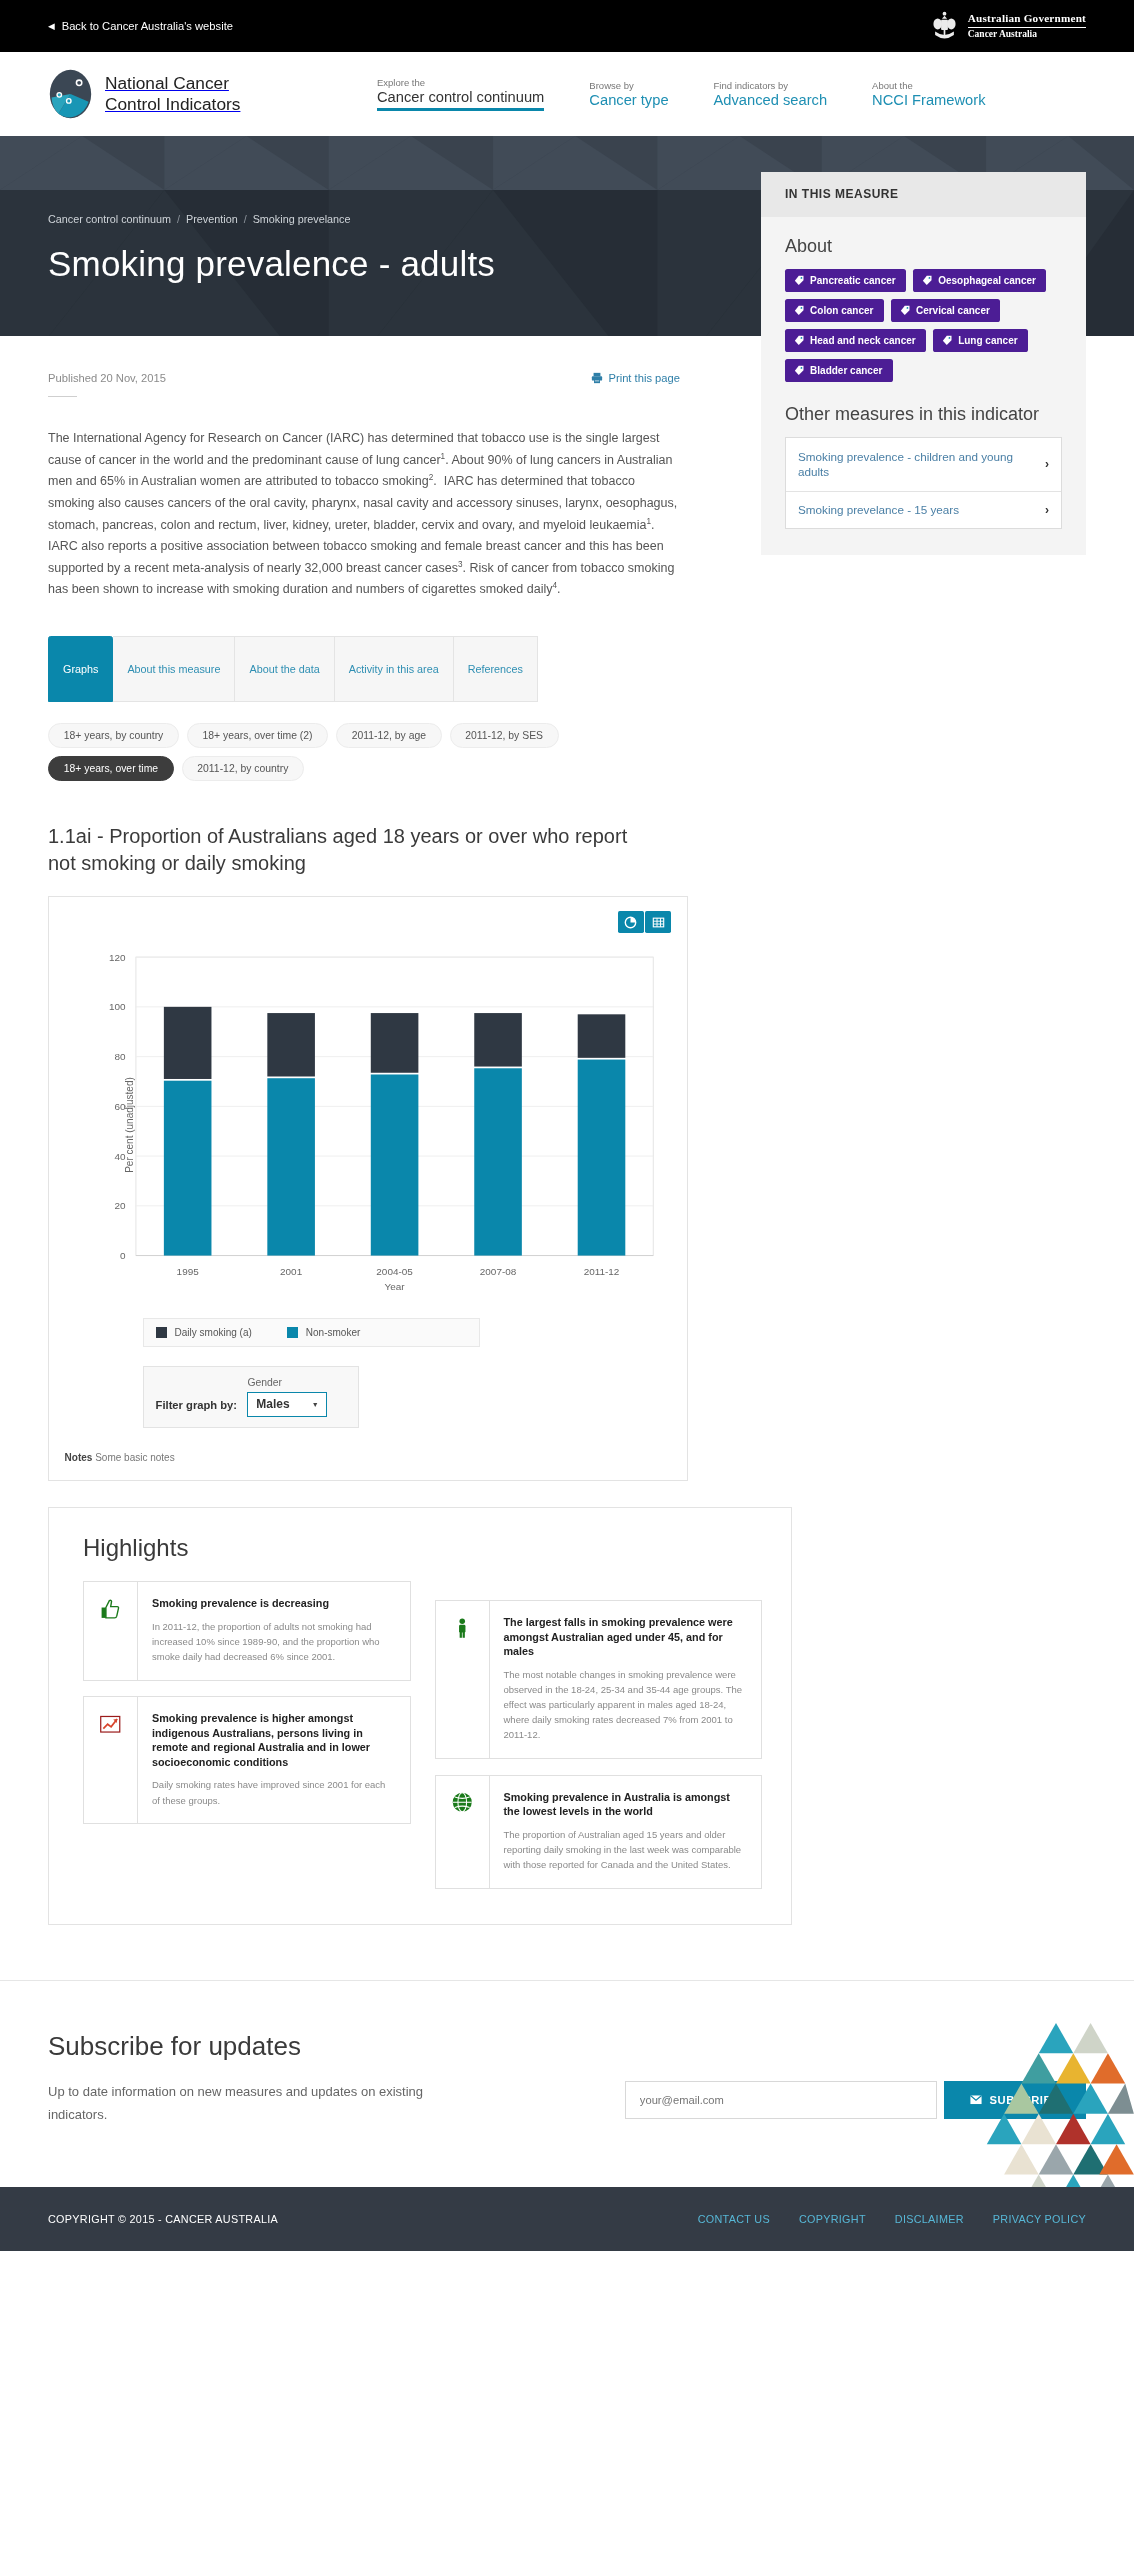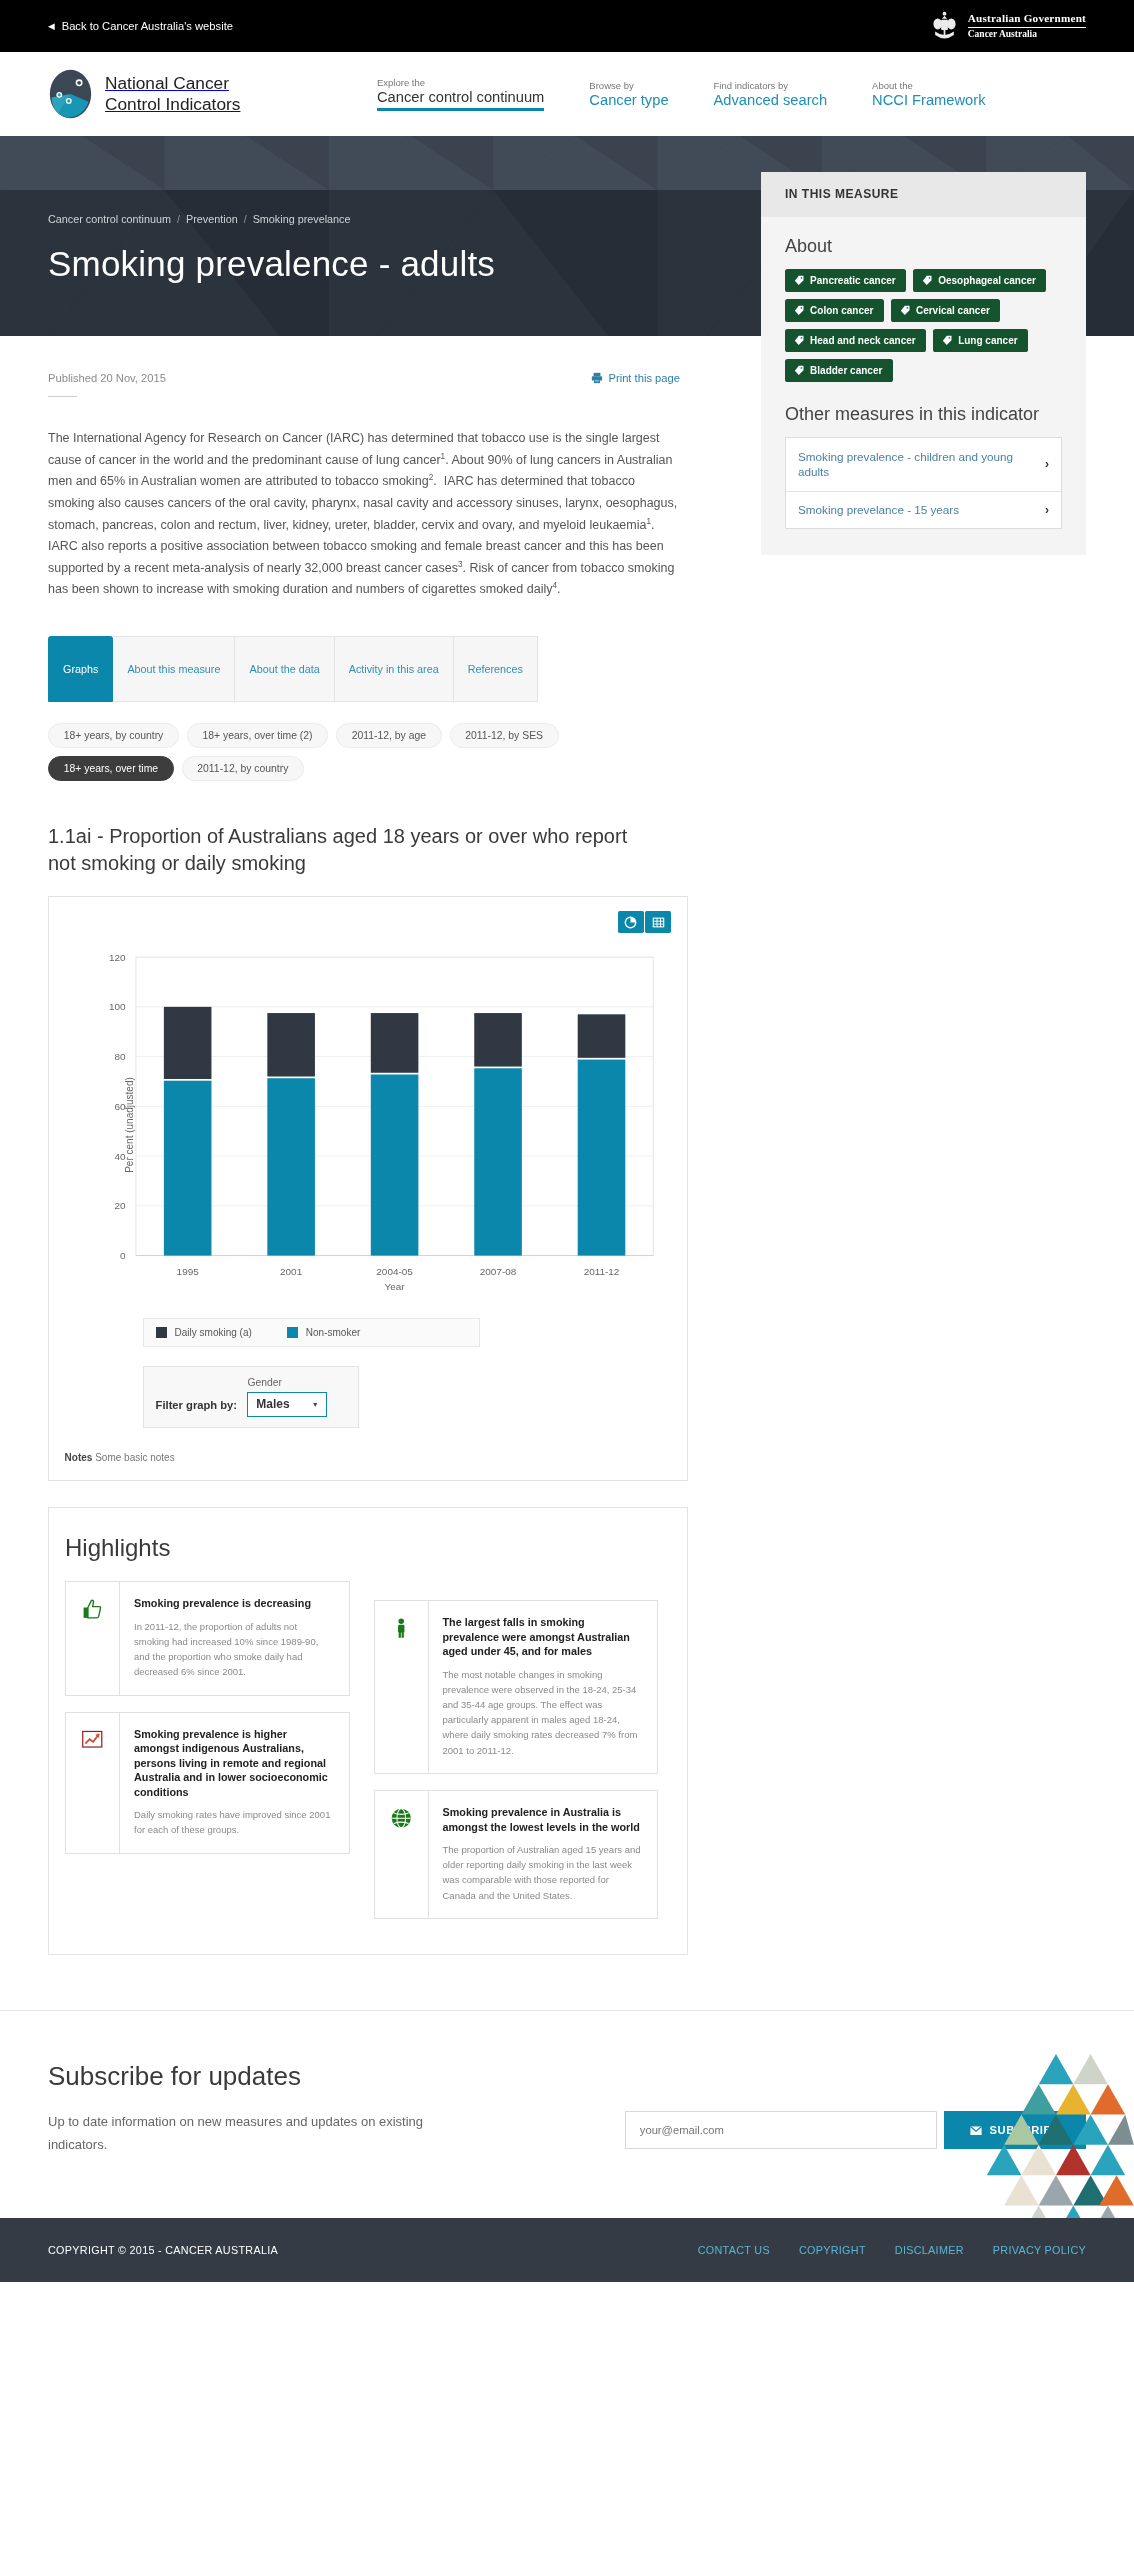--- a/index.html
+++ b/index.html
@@ -59,21 +59,21 @@
   .wrap { position: relative; padding: 0 48px; }
   .columns { display: flex; gap: 0; }
   .col-main { width: 658px; padding-right: 26px; }
 
   
   .measurebox { position: absolute; right: 48px; top: -164px; width: 325px; z-index: 5; }
   .measurehead { background: #e8e8e8; padding: 15.6px 24px; font-size: 12px; font-weight: bold; letter-spacing: 0.5px; color: #333; }
   .measurebody { background: #f4f4f4; padding: 19px 24px 26px 24px; }
   .measurebody h3 { font-size: 18px; font-weight: 300; color: #444; margin-bottom: 12px; }
   .tags { display: flex; flex-wrap: wrap; gap: 7px; margin-bottom: 22.5px; }
-  .tag { background: #14532d; color: #fff; font-size: 10px; font-weight: bold; border-radius: 2.6px; padding: 6px 10.4px 6px 8.7px; display: flex; align-items: center; gap: 6px; text-decoration: none; }
+  .tag { background: #4c1d95; color: #fff; font-size: 10px; font-weight: bold; border-radius: 2.6px; padding: 6px 10.4px 6px 8.7px; display: flex; align-items: center; gap: 6px; text-decoration: none; }
   .tag svg { flex: none; }
   .otherlist { border: 0.9px solid #dcdcdc; background: #fff; }
   .otheritem { display: flex; align-items: center; justify-content: space-between; gap: 8.7px; padding: 10.4px 12px; border-bottom: 0.9px solid #e3e3e3; text-decoration: none; }
   .otheritem:last-child { border-bottom: none; }
   .otheritem span.txt { color: #4a7fa5; font-size: 11.7px; font-weight: 300; line-height: 1.35; }
   .otheritem span.chev { color: #333; font-size: 12px; font-weight: bold; }
 
   
   .pubrow { display: flex; align-items: flex-start; justify-content: space-between; padding-top: 36px; }
   .published { font-size: 11.2px; color: #8b8b8b; }
@@ -106,21 +106,21 @@
   .swatch { width: 11.2px; height: 11.2px; display: inline-block; }
   .filterbox { margin: 19px 0 0 78px; width: 216px; border: 0.9px solid #e3e3e3; background: #f8f8f8; padding: 10.4px 12px; display: flex; align-items: flex-end; gap: 10.4px; }
   .filterlabel { font-size: 11.2px; font-weight: bold; color: #333; padding-bottom: 6px; }
   .selwrap .sellbl { font-size: 10.4px; color: #666; display: block; margin-bottom: 3.5px; }
   .sel { border: 1.3px solid #0a87ab; background: #fff; padding: 4.3px 7.8px; font-size: 12px; font-weight: bold; color: #333; width: 80px; display: flex; justify-content: space-between; align-items: center; cursor: pointer; }
   .sel .ar { font-size: 7px; color: #444; }
   .notes { margin-top: 24px; font-size: 10px; color: #777; }
   .notes b { color: #444; }
 
   
-  .hlcard { border: 0.9px solid #e3e3e3; margin-top: 26px; width: 640px; padding: 26px 29px 35px 16px; }
+  .hlcard { border: 0.9px solid #e3e3e3; margin-top: 26px; width: 744px; padding: 26px 29px 35px 34px; }
   .hlcard h2 { font-size: 24px; font-weight: 300; color: #3a3a3a; margin-bottom: 19px; }
   .hlcols { display: flex; gap: 24px; align-items: flex-start; }
   .hlcol { flex: 1; display: flex; flex-direction: column; gap: 15.6px; }
   .hlbox { border: 0.9px solid #e0e0e0; display: flex; }
   .hlicon { width: 54px; flex: none; display: flex; align-items: flex-start; justify-content: center; padding-top: 15.6px; border-right: 0.9px solid #e0e0e0; }
   .hltext { padding: 14px 14px 15.6px 14px; }
   .hltext h4 { font-size: 10.8px; color: #222; margin-bottom: 7.8px; line-height: 1.35; }
   .hltext p { font-size: 9.5px; line-height: 1.6; color: #8a8a8a; font-weight: 300; }
 
   

